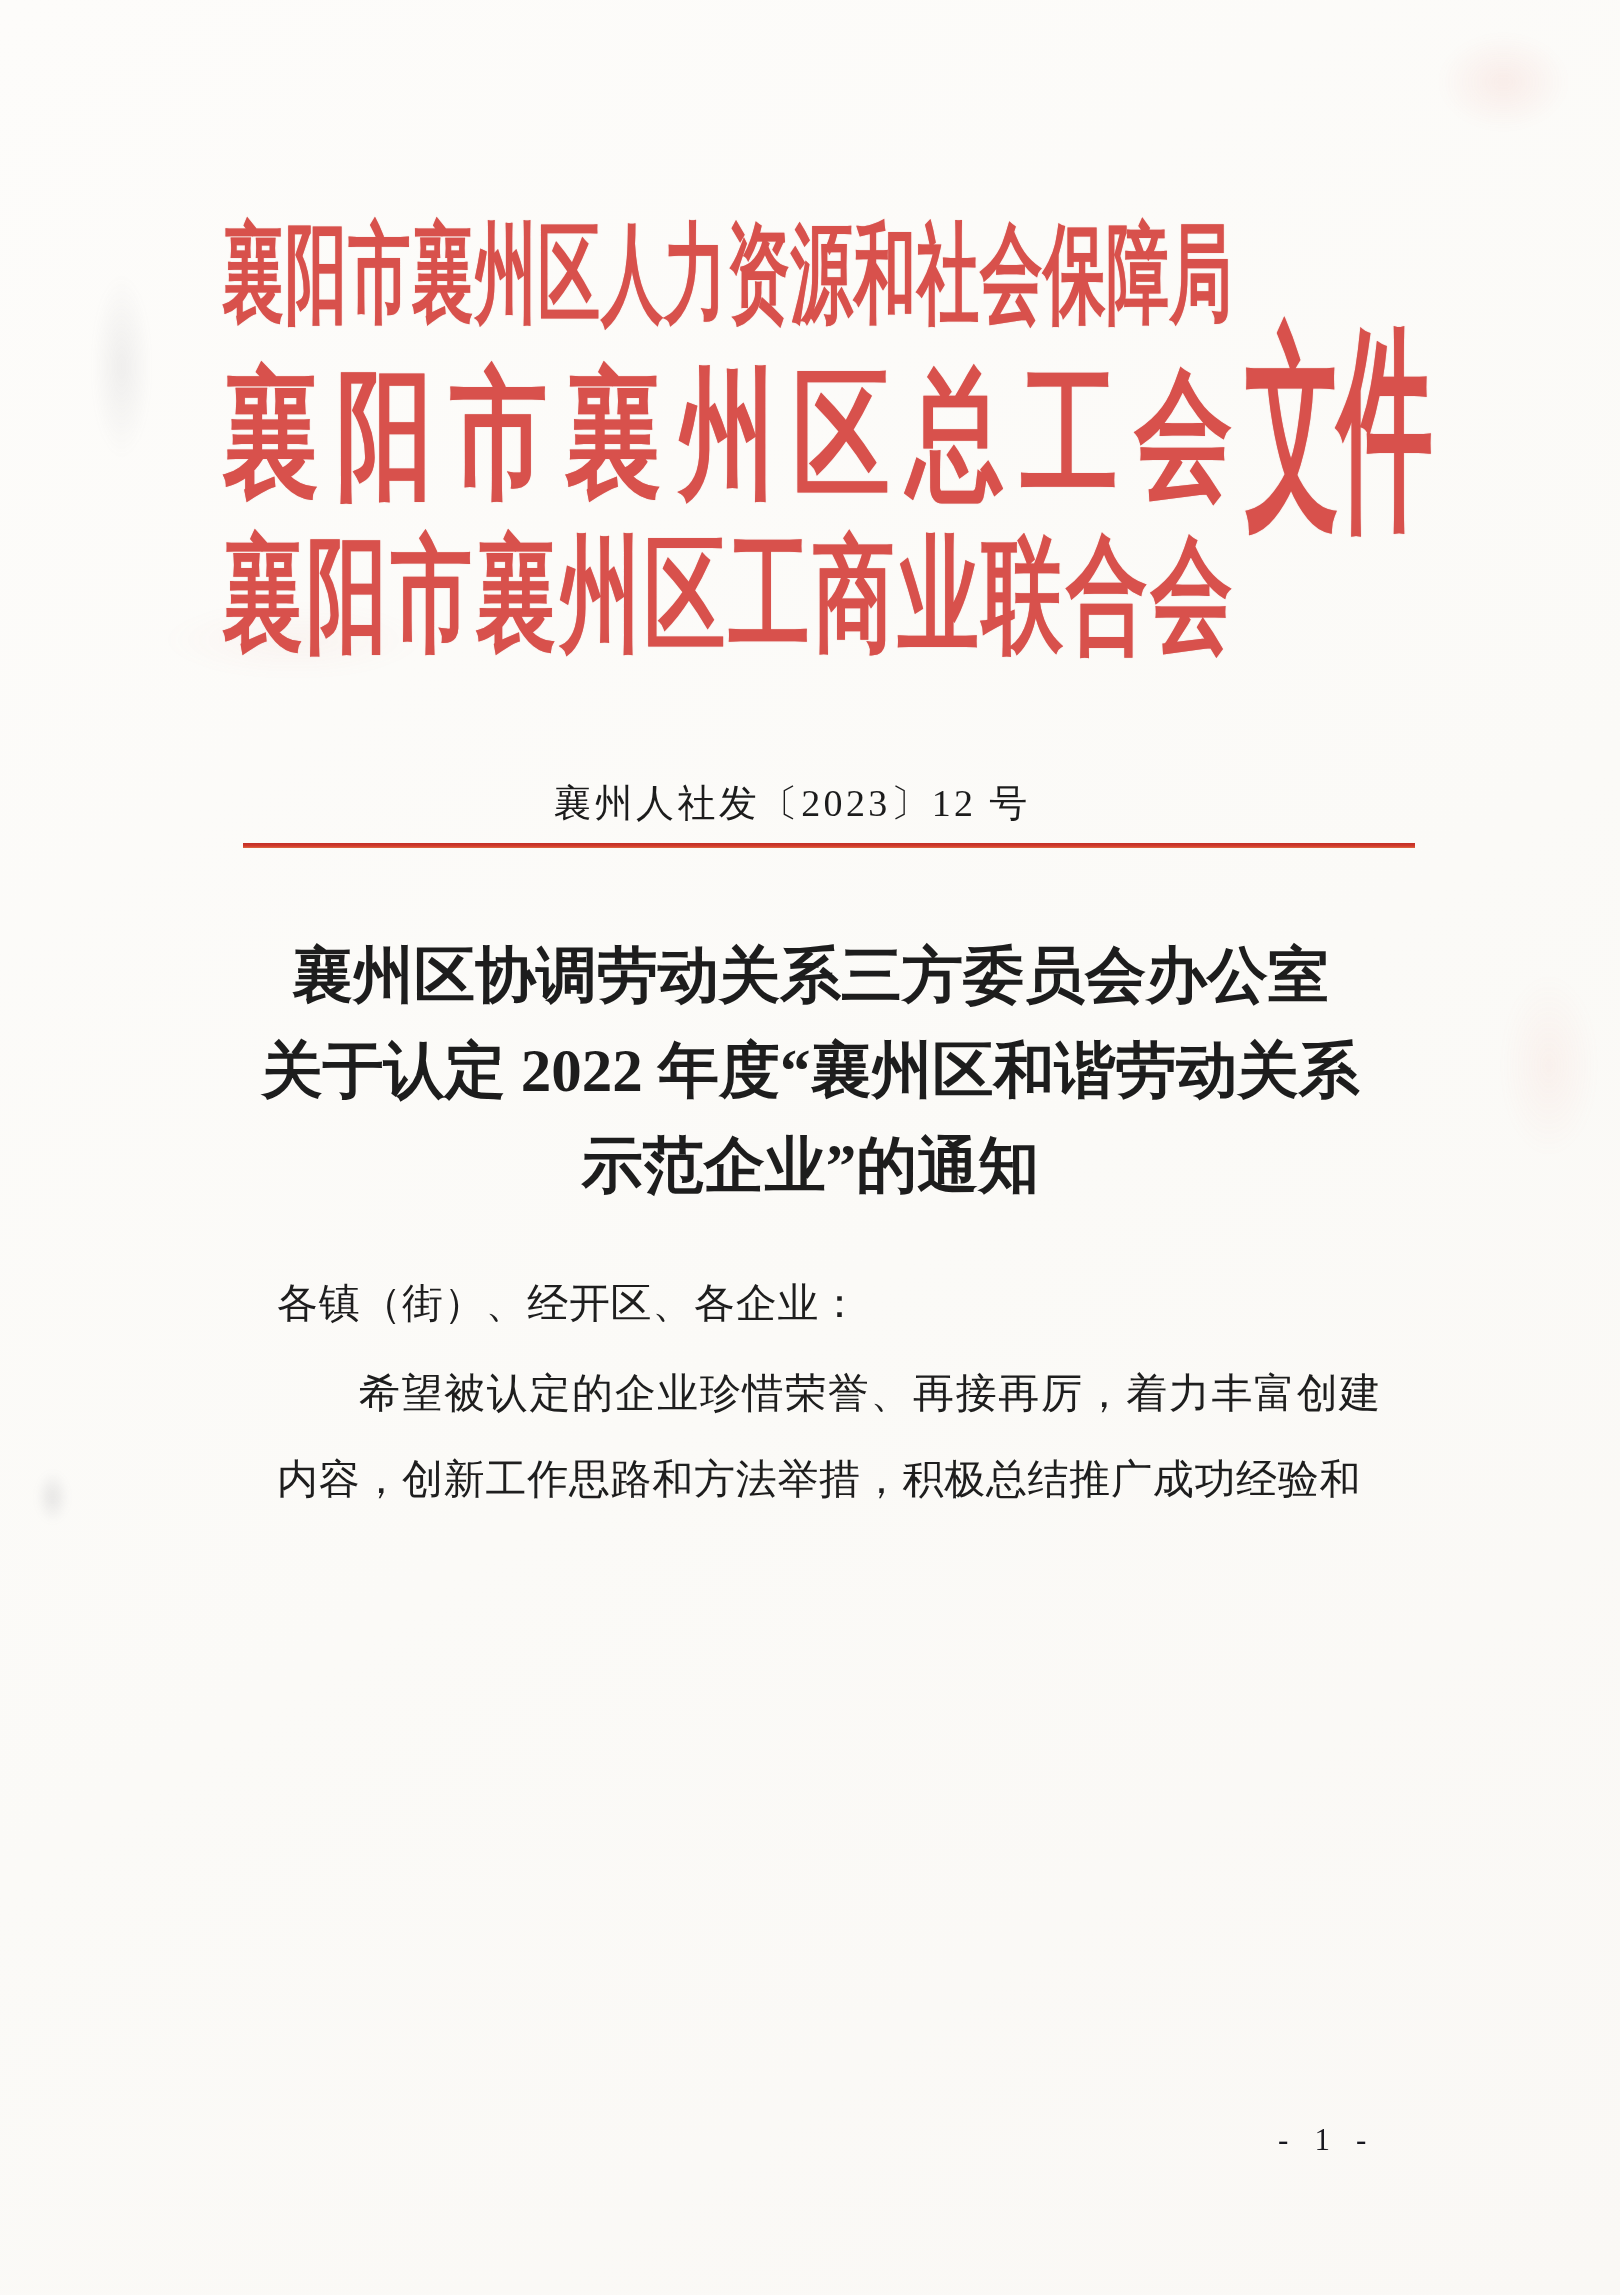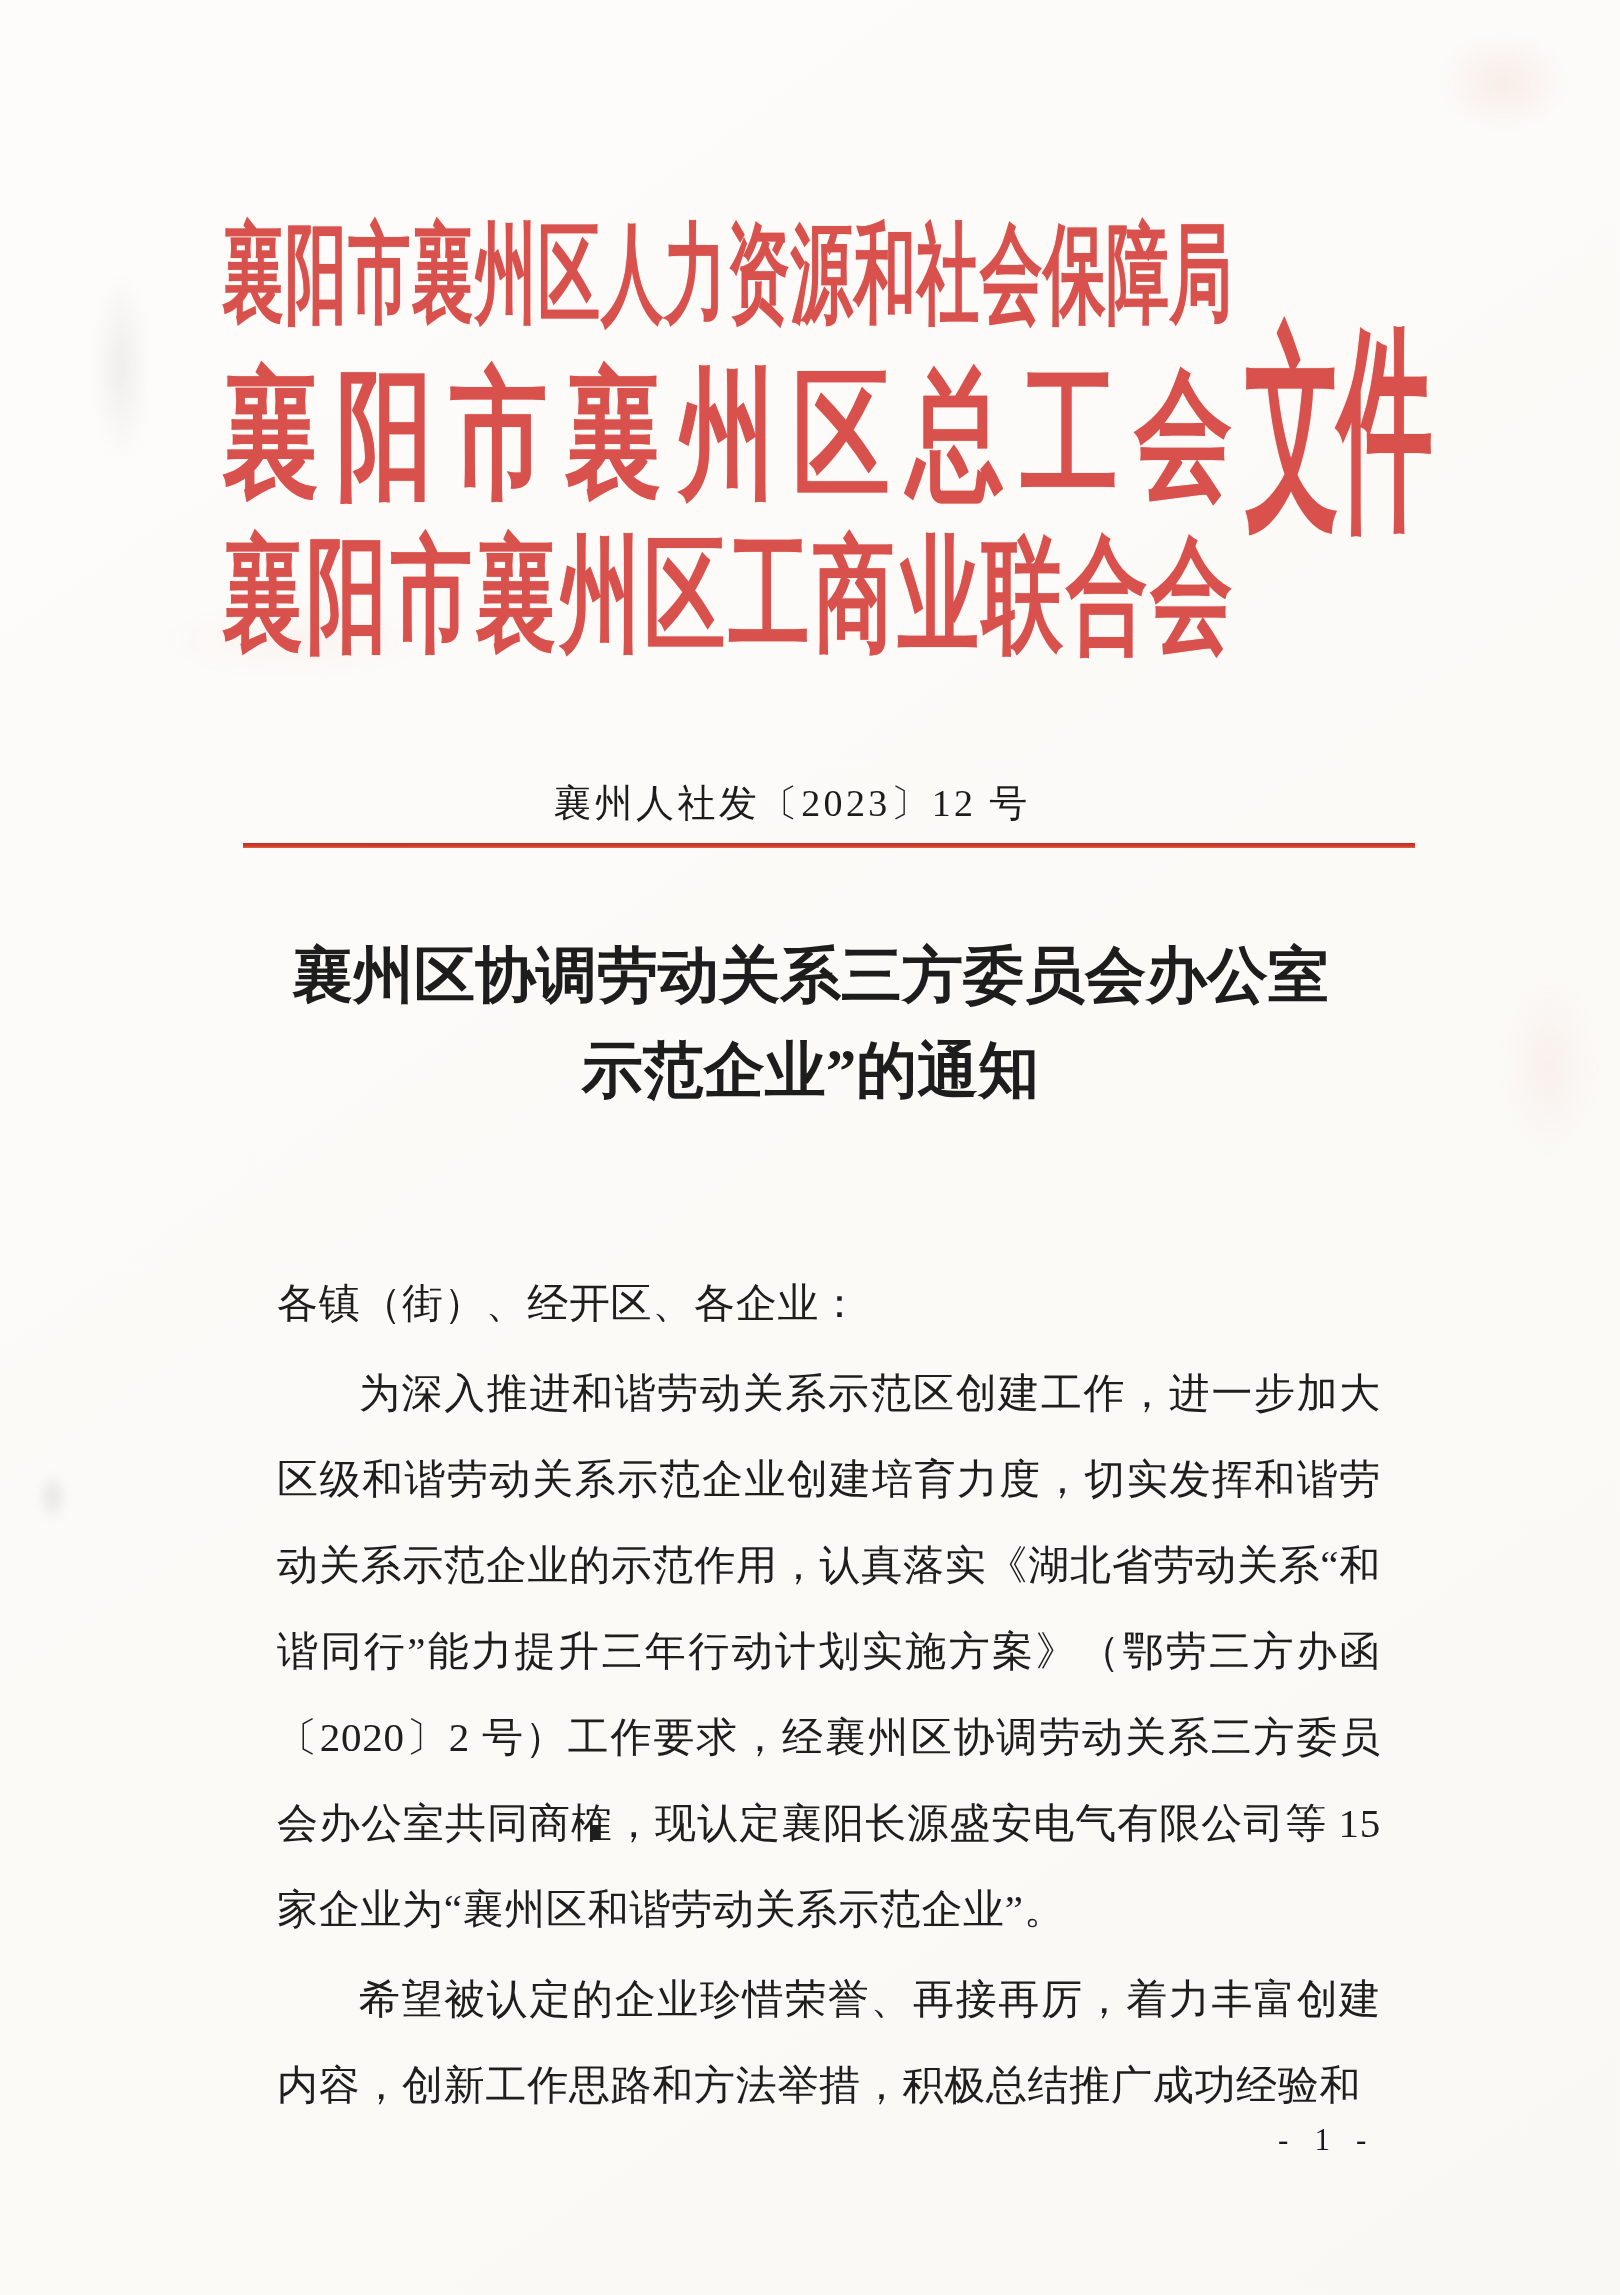--- a/index.html
+++ b/index.html
@@ -84,25 +84,25 @@
     <div class="org-line" id="org-line-3"><span>襄</span><span>阳</span><span>市</span><span>襄</span><span>州</span><span>区</span><span>工</span><span>商</span><span>业</span><span>联</span><span>合</span><span>会</span></div>
     <div class="doc-type">文件</div>
   </div>
 
   <div class="doc-number">襄州人社发〔2023〕12 号</div>
 
   <div class="red-rule"></div>
 
   <div class="title-block">
     <div>襄州区协调劳动关系三方委员会办公室</div>
+    <div>关于认定 2022 年度“襄州区和谐劳动关系</div>
     <div>示范企业”的通知</div>
   </div>
 
   <div class="body-block">
     <p class="salutation">各镇（街）、经开区、各企业：</p>
-    <p>为深入推进和谐劳动关系示范区创建工作，进一步加大区级和谐劳动关系示范企业创建培育力度，切实发挥和谐劳动关系示范企业的示范作用，认真落实《湖北省劳动关系“和谐同行”能力提升三年行动计划实施方案》（鄂劳三方办函〔2020〕2 号）工作要求，经襄州区协调劳动关系三方委员会办公室共同商榷，现认定襄阳长源盛安电气有限公司等 15 家企业为“襄州区和谐劳动关系示范企业”。</p>
     <p>希望被认定的企业珍惜荣誉、再接再厉，着力丰富创建内容，创新工作思路和方法举措，积极总结推广成功经验和</p>
   </div>
 
   <div class="page-number">- 1 -</div>
 
 </div>
 
 
 </body></html>

